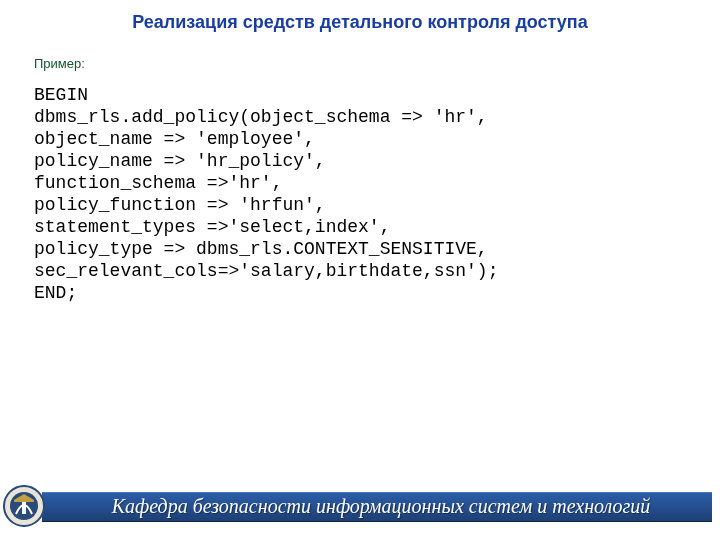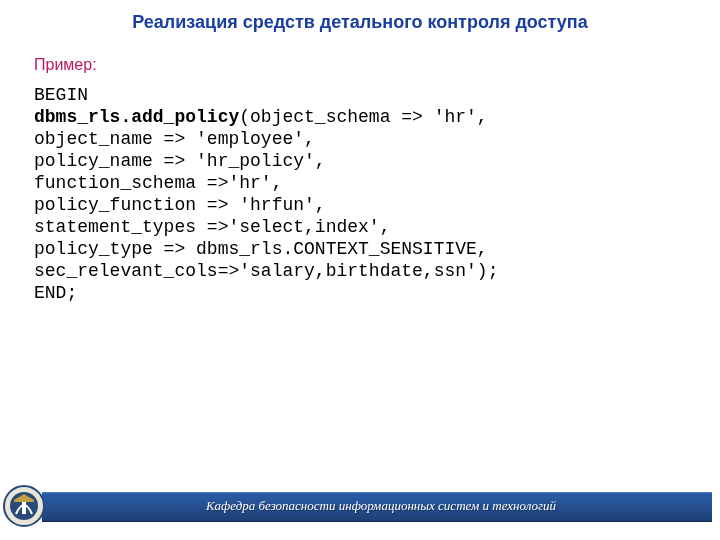--- a/index.html
+++ b/index.html
@@ -25,35 +25,35 @@
     width: 100%;
     text-align: center;
     font-size: 18px;
     font-weight: bold;
     color: #1a3ea0;
   }
   .example-label {
     position: absolute;
     left: 34px;
     top: 56px;
-    font-size: 16px;
-    color: #be185d;
+    font-size: 13px;
+    color: #14532d;
   }
   .code {
     position: absolute;
     left: 34px;
     top: 84px;
     width: 660px;
     font-family: "Courier New", monospace;
     font-size: 18px;
     line-height: 22px;
     color: #000;
     white-space: pre;
   }
-  .code .b { font-weight: bold; }
+  .code .b { font-weight: normal; }
   .footer {
     position: absolute;
     left: 0;
     bottom: 12px;
     width: 720px;
     height: 44px;
   }
   .footer-bar {
     position: absolute;
     left: 42px;
@@ -67,21 +67,21 @@
   .footer-text {
     position: absolute;
     left: 50px;
     right: 8px;
     top: 8px;
     height: 28px;
     line-height: 28px;
     text-align: center;
     font-style: italic;
     font-family: "Times New Roman", serif;
-    font-size: 13px;
+    font-size: 20px;
     color: #ffffff;
     text-shadow: 1px 1px 1px rgba(0,0,0,0.4);
   }
   .logo {
     position: absolute;
     left: 2px;
     bottom: 0px;
     width: 44px;
     height: 44px;
   }

